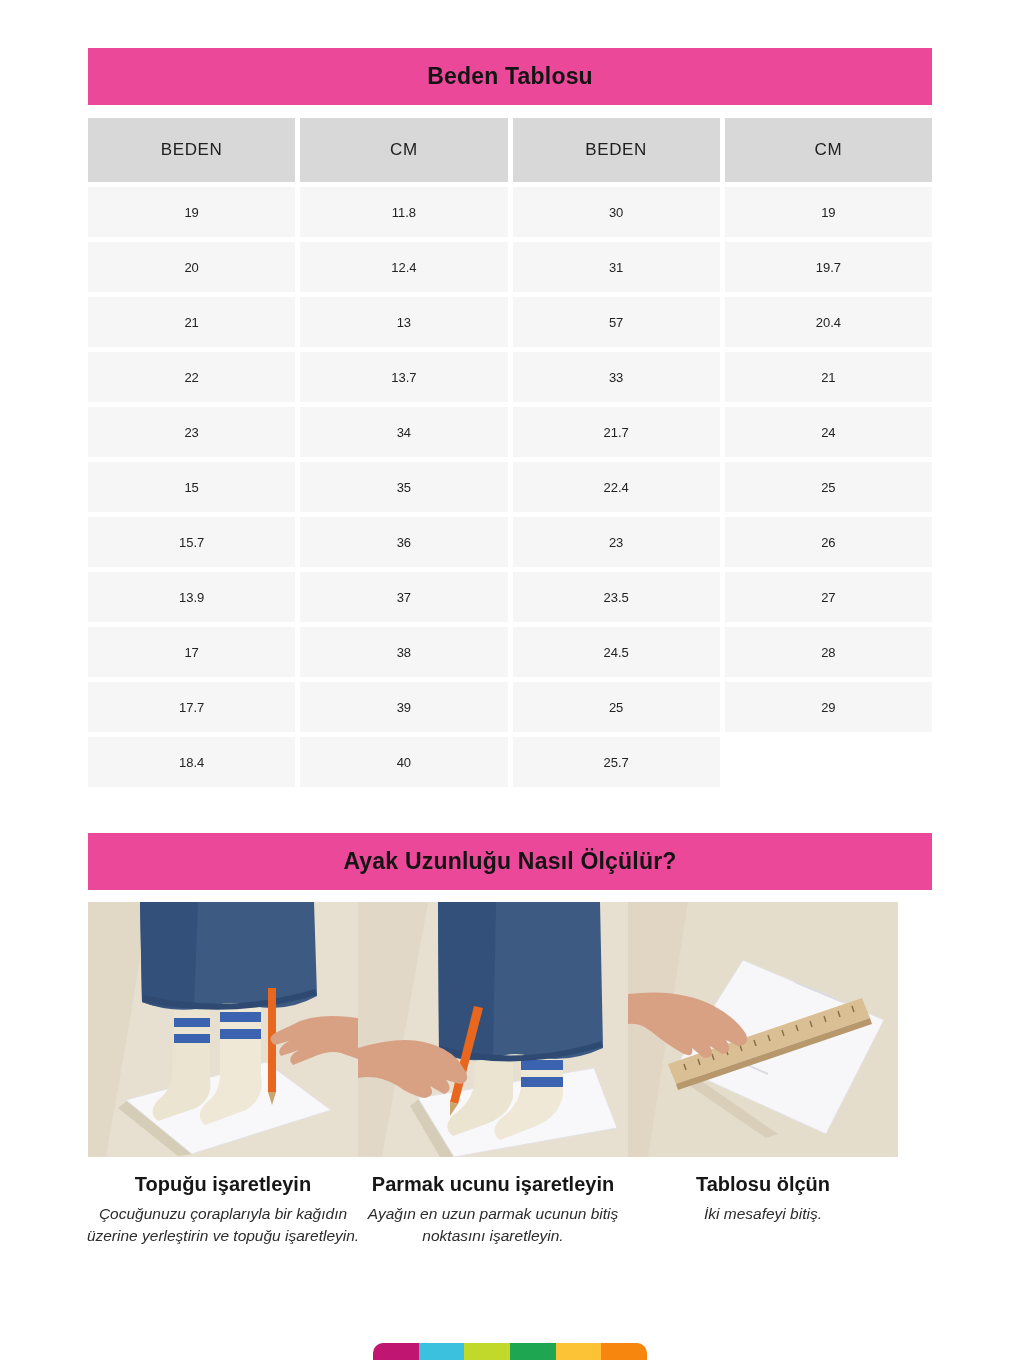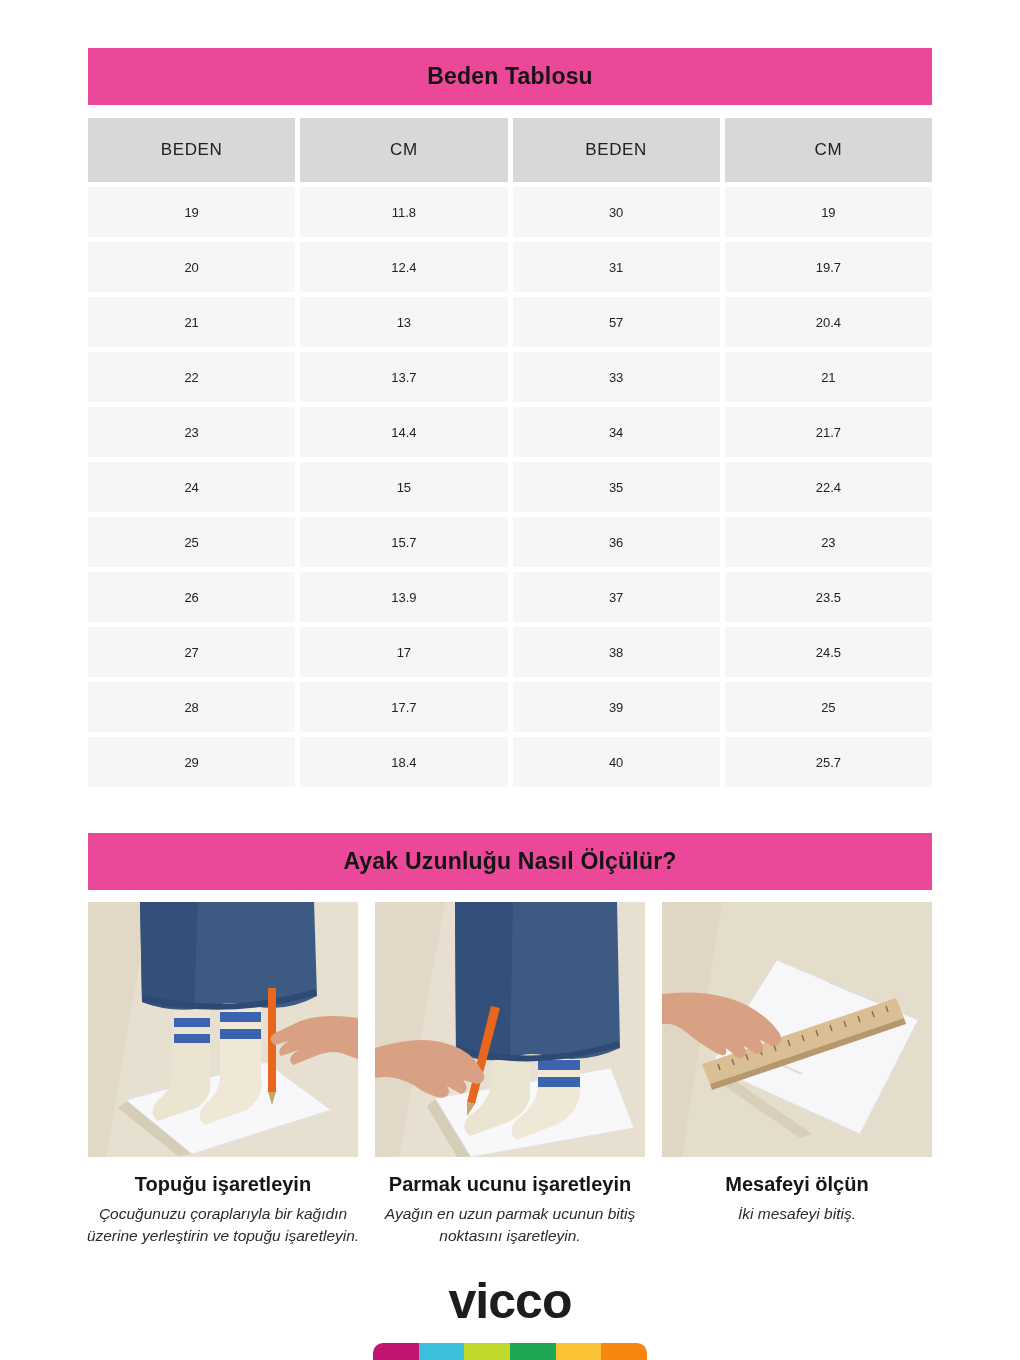--- a/index.html
+++ b/index.html
@@ -27,21 +27,21 @@
     font-size: 17px; letter-spacing: .6px; color: #202020;
   }
   .size-grid .cell {
     background: #f6f6f6; height: 50px;
     display: flex; align-items: center; justify-content: center;
     font-size: 13px; color: #232323;
   }
 
   .measure-bar { margin-top: 46px; }
 
-  .steps { margin-top: 12px; display: flex; justify-content: space-between; }
+  .steps { margin-top: 12px; display: flex; }
   .step { width: 270px; position: relative; }
   .photo { width: 270px; height: 255px; display: block; }
   .step-heading {
     margin-top: 16px; text-align: center;
     font-weight: 700; font-size: 20px; color: #161616;
   }
   .step-desc {
     margin-top: 7px; text-align: center;
     font-size: 15.5px; line-height: 1.45; color: #2b2b2b;
     width: 292px; margin-left: -11px; font-style: italic;
@@ -89,21 +89,20 @@
       <div class="cell">13</div>
       <div class="cell">57</div>
       <div class="cell">20.4</div>
 
       <div class="cell">22</div>
       <div class="cell">13.7</div>
       <div class="cell">33</div>
       <div class="cell">21</div>
 
       <div class="cell">23</div>
-      <div class="cell">14.4</div>
       <div class="cell">34</div>
       <div class="cell">21.7</div>
 
       <div class="cell">24</div>
       <div class="cell">15</div>
       <div class="cell">35</div>
       <div class="cell">22.4</div>
 
       <div class="cell">25</div>
       <div class="cell">15.7</div>
@@ -204,28 +203,27 @@
             <line x1="140" y1="133" x2="142" y2="139"></line>
               <line x1="154" y1="128" x2="156" y2="134"></line>
             <line x1="168" y1="123" x2="170" y2="129"></line>
               <line x1="182" y1="119" x2="184" y2="125"></line>
             <line x1="196" y1="114" x2="198" y2="120"></line>
               <line x1="210" y1="109" x2="212" y2="115"></line>
             <line x1="224" y1="104" x2="226" y2="110"></line>
           </g>
           <path d="M0,92 Q52,86 86,104 Q108,116 118,132 Q122,144 110,144 L98,138 Q106,150 94,152 L82,144 Q88,156 76,156 L64,146 Q66,156 56,152 Q38,142 24,130 Q12,120 0,122 Z" fill="#d8a184"></path>
         </svg>
-        <div class="step-heading">Mesafeyi ölçün</div>
+        <div class="step-heading">Tablosu ölçün</div>
         <div class="step-desc">İki mesafeyi bitiş.</div>
       </div>
 
     </div>
   </div>
 
-  <div class="brand">vicco</div>
   <div class="color-bar">
     <span style="background-color: rgb(192, 21, 112);"></span>
     <span style="background-color: rgb(59, 192, 222);"></span>
     <span style="background-color: rgb(192, 217, 43);"></span>
     <span style="background-color: rgb(30, 166, 80);"></span>
     <span style="background-color: rgb(251, 195, 53);"></span>
     <span style="background-color: rgb(246, 134, 14);"></span>
   </div>
 </div>
 

